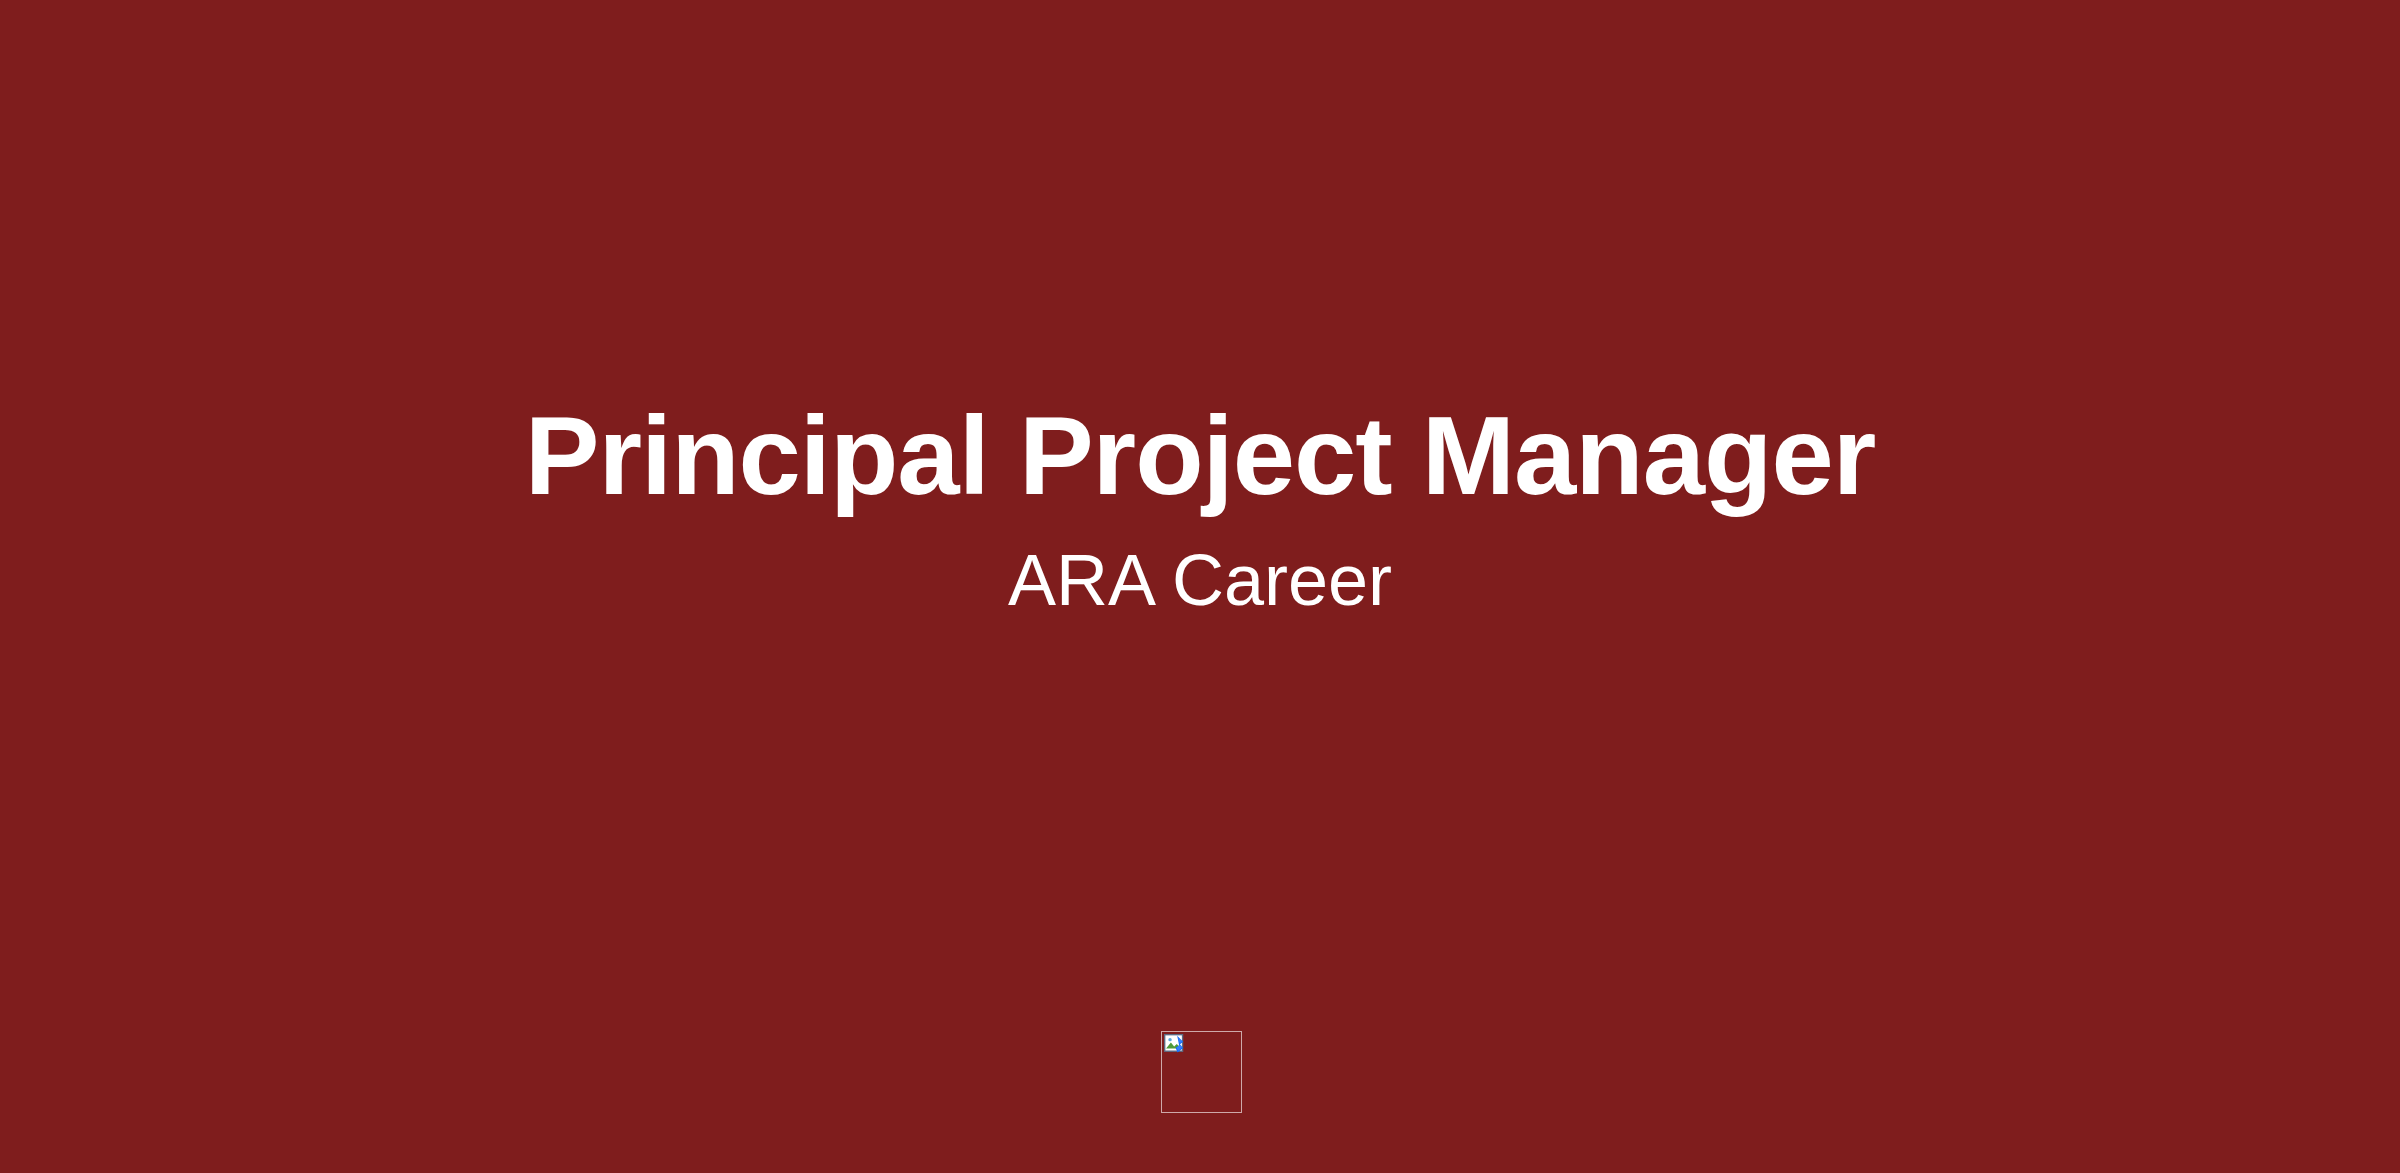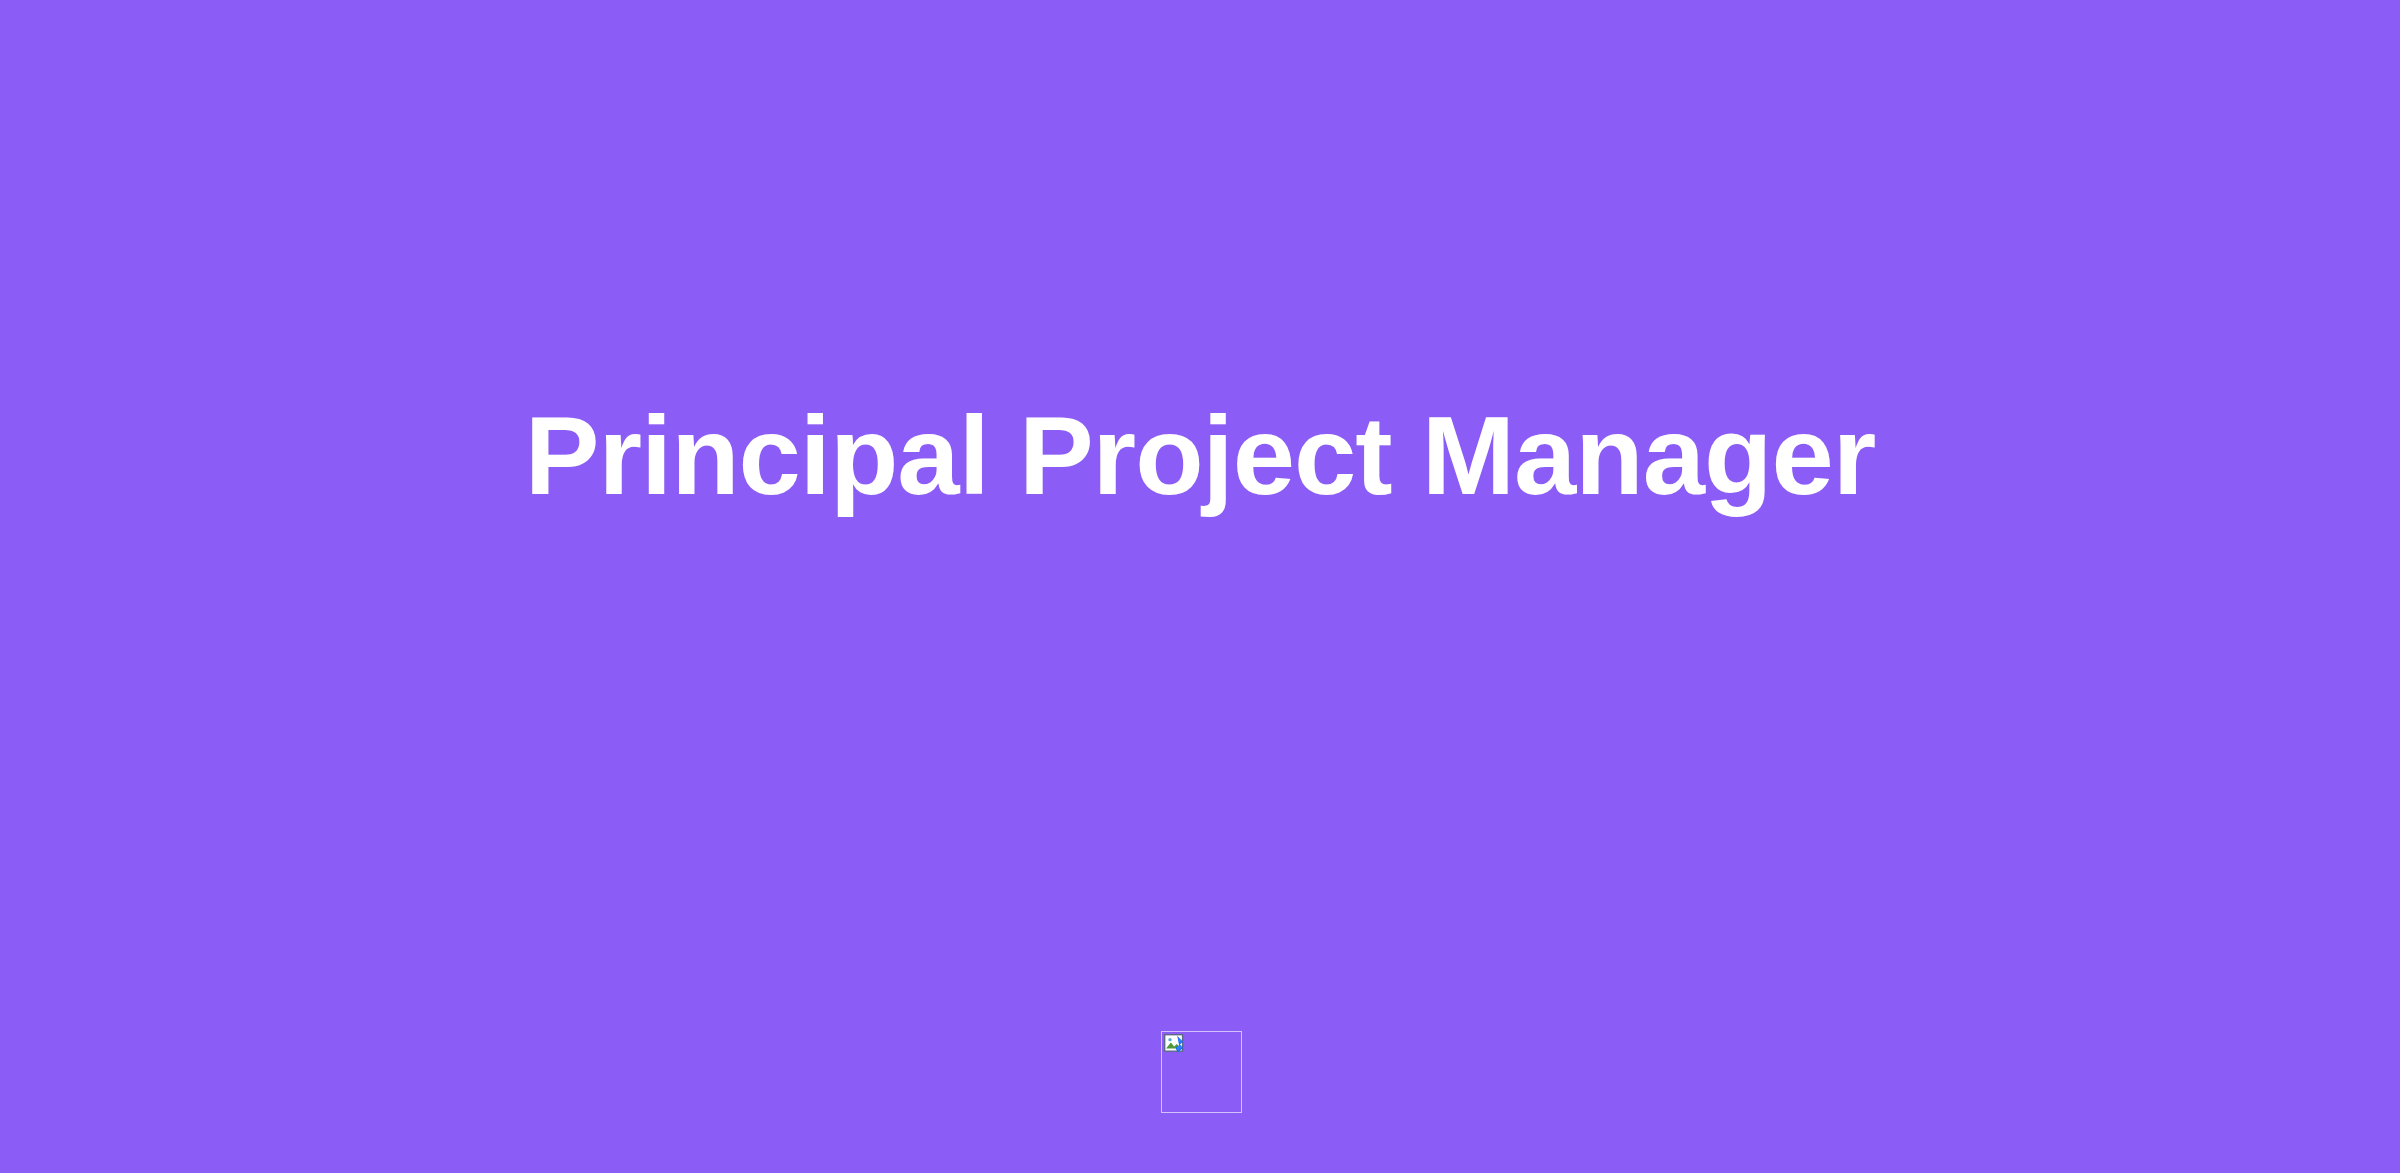--- a/index.html
+++ b/index.html
@@ -14,21 +14,21 @@
   body {
     background: #1069fb;
     font-family: "Liberation Sans", sans-serif;
     -webkit-font-smoothing: antialiased;
   }
 
   .slide {
     position: relative;
     width: 2400px;
     height: 1173px;
-    background: #8b5cf6;
+    background: #7f1d1d;
     box-sizing: border-box;
   }
 
   .hero {
     position: absolute;
     left: 0;
     top: 0;
     width: 2400px;
     height: 100%;
     display: flex;
@@ -93,20 +93,21 @@
 </style>
 </head>
 <body>
 
 <div class="slide">
 
   <div class="hero">
 
     <h1 class="hero-title">Principal Project Manager</h1>
 
+    <h2 class="hero-subtitle">ARA Career</h2>
 
   </div>
 
   <div class="media-slot">
     <div class="broken-image">
       <svg class="broken-image-glyph" viewBox="0 0 16 16" aria-hidden="true">
         <rect x="0.5" y="0.5" width="13" height="12" fill="#ffffff" stroke="#5b6b84" stroke-width="1"></rect>
         <path d="M1.5 10.5 L5 6.2 L7.4 9.1 L9.3 7.3 L12.5 10.5 Z" fill="#4e9a3a"></path>
         <circle cx="4.4" cy="4.1" r="1.25" fill="#5aa8e0"></circle>
         <path d="M9.6 1.2 L13.9 5.6 L11.6 7.4 L13.9 10.2 L9.9 13.4 L8.4 10.0 L11.0 8.1 Z" fill="#1069fb"></path>

